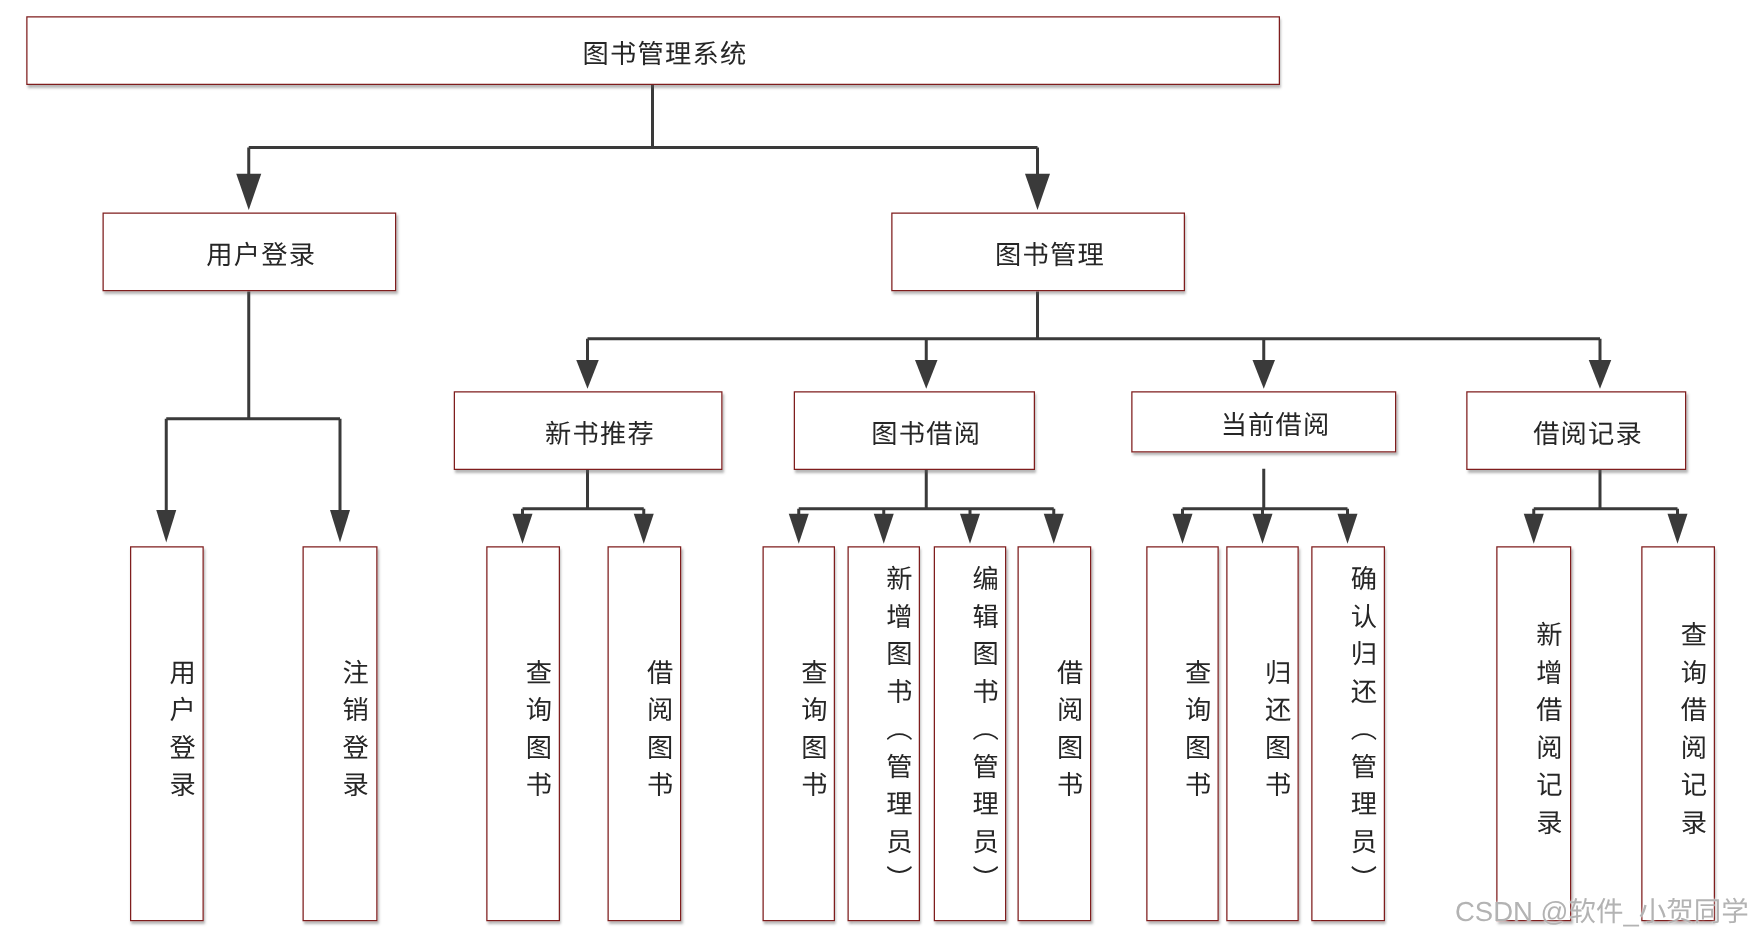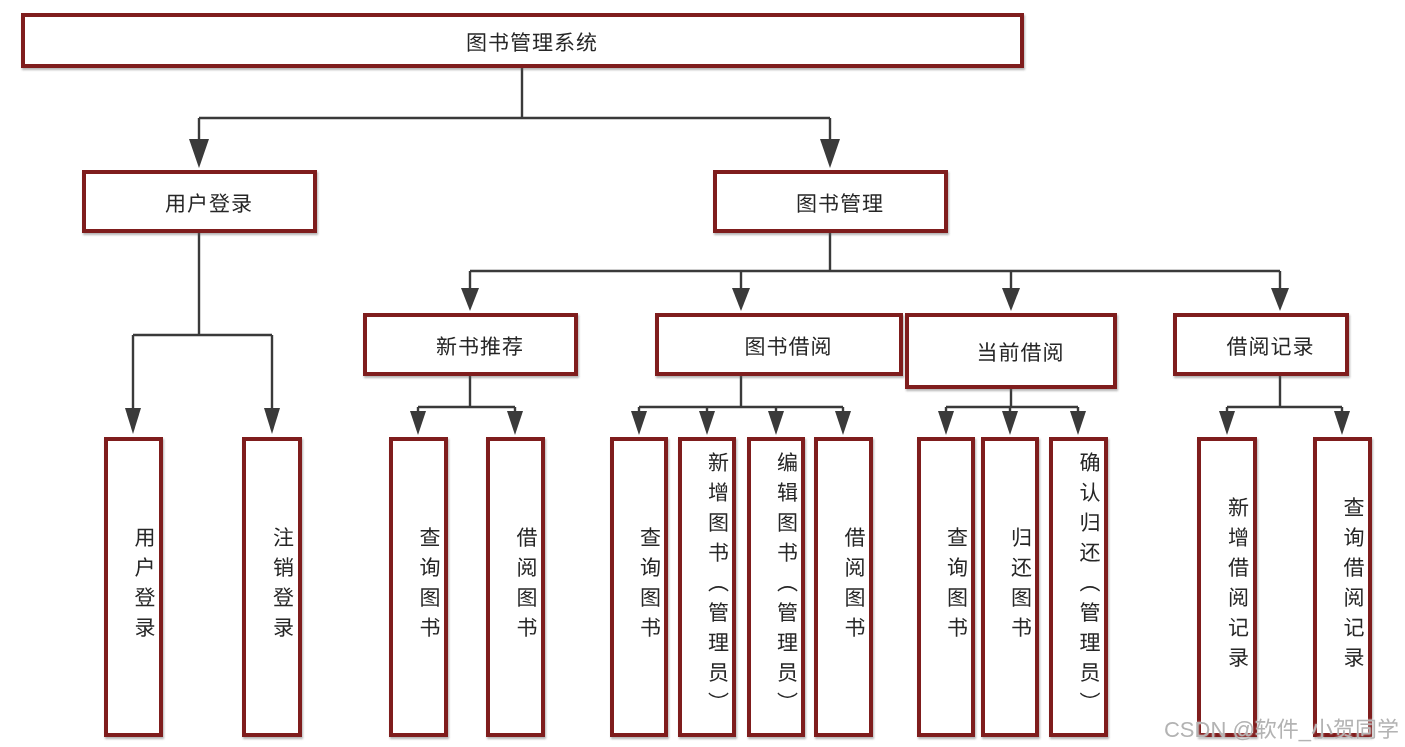--- a/index.html
+++ b/index.html
@@ -17,21 +17,21 @@
   .connector-svg {
     position: absolute;
     left: 0; top: 0;
     width: 1405px; height: 747px;
     pointer-events: none;
   }
 
   .node {
     position: absolute;
     background: #ffffff;
-    border: 4px solid #7f1d1d;
+    border: 1px solid #7f1d1d;
     box-shadow: 1px 2px 2px rgba(90,90,90,0.45);
     display: flex;
     align-items: center;
     justify-content: center;
     color: #262626;
     padding-left: 19px;
   }
 
   .hbox {
     font-size: 21px;
@@ -96,22 +96,22 @@
       <polygon points="1334,411 1350,411 1342,435"></polygon>
     </g>
   </svg>
 
   <div class="node hbox" style="left:21px; top:13px; width:1003px; height:55px;">图书管理系统</div>
 
   <div class="node hbox" style="left:82px; top:170px; width:235px; height:63px;">用户登录</div>
   <div class="node hbox" style="left:713px; top:170px; width:235px; height:63px;text-align:right;">图书管理</div>
 
   <div class="node hbox" style="left:363px; top:313px; width:215px; height:63px;">新书推荐</div>
-  <div class="node hbox" style="left:635px; top:313px; width:248px; height:63px;margin-left:20px;">图书借阅</div>
-  <div class="node hbox" style="left:905px; top:313px; width:212px; height:76px;">当前借阅</div>
+  <div class="node hbox" style="left:635px; top:313px; width:193px; height:63px;">图书借阅</div>
+  <div class="node hbox" style="left:905px; top:313px; width:212px; height:49px;">当前借阅</div>
   <div class="node hbox" style="left:1173px; top:313px; width:176px; height:63px;">借阅记录</div>
 
   <div class="node vbox" style="left:104px; top:437px; width:59px; height:300px;">
     <span>用户登录</span>
   </div>
   <div class="node vbox" style="left:242px; top:437px; width:60px; height:300px;">
     <span>注销登录</span>
   </div>
 
   <div class="node vbox" style="left:389px; top:437px; width:59px; height:300px;">

